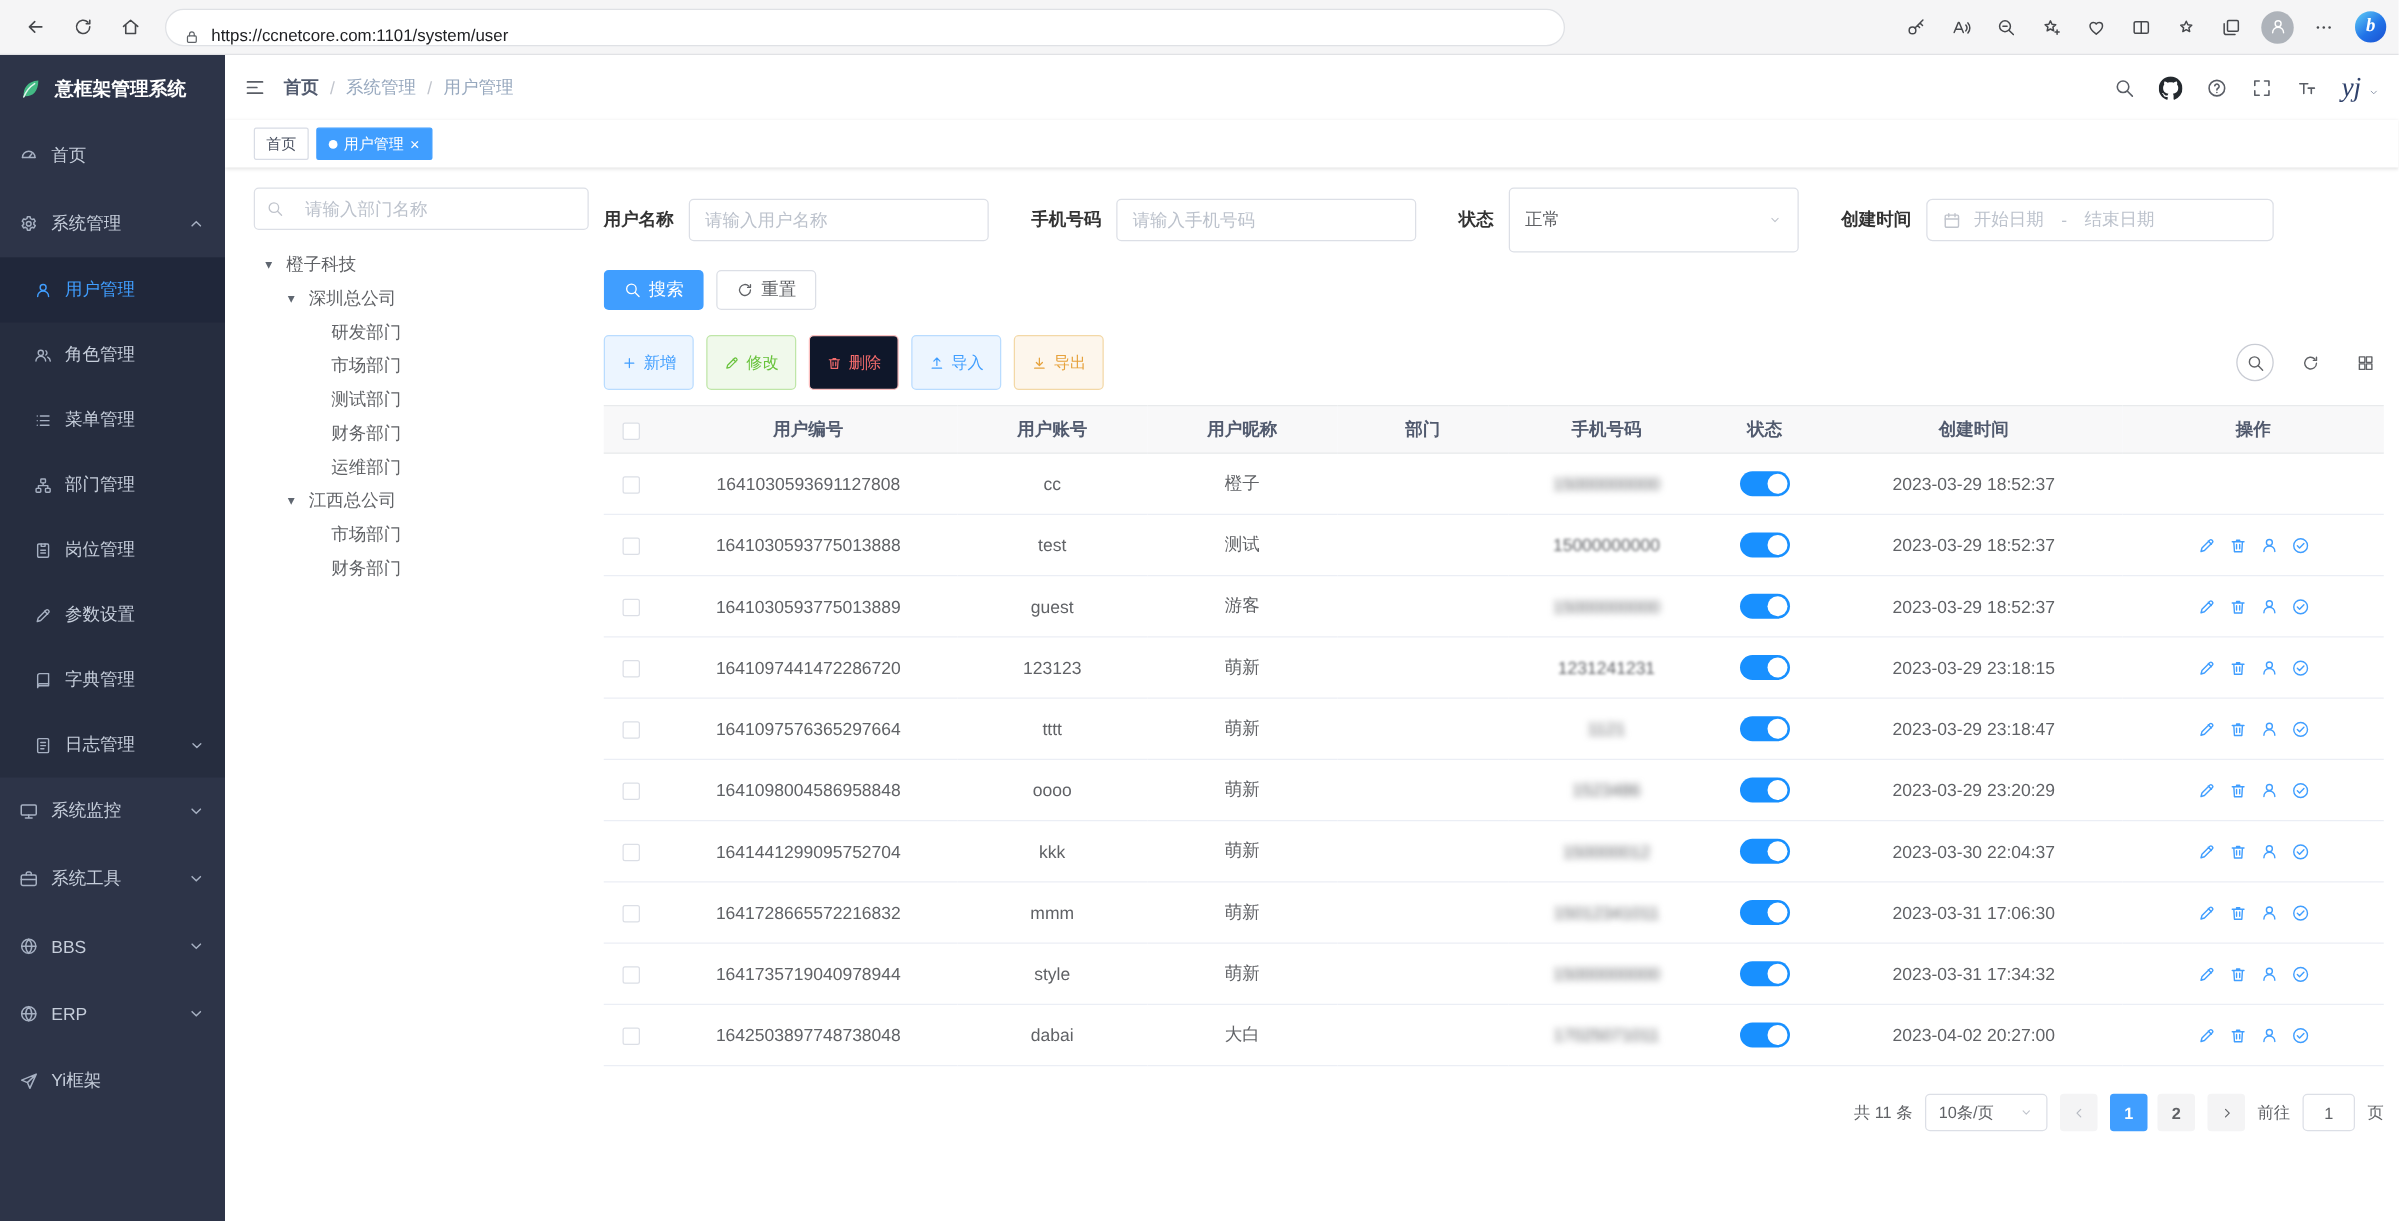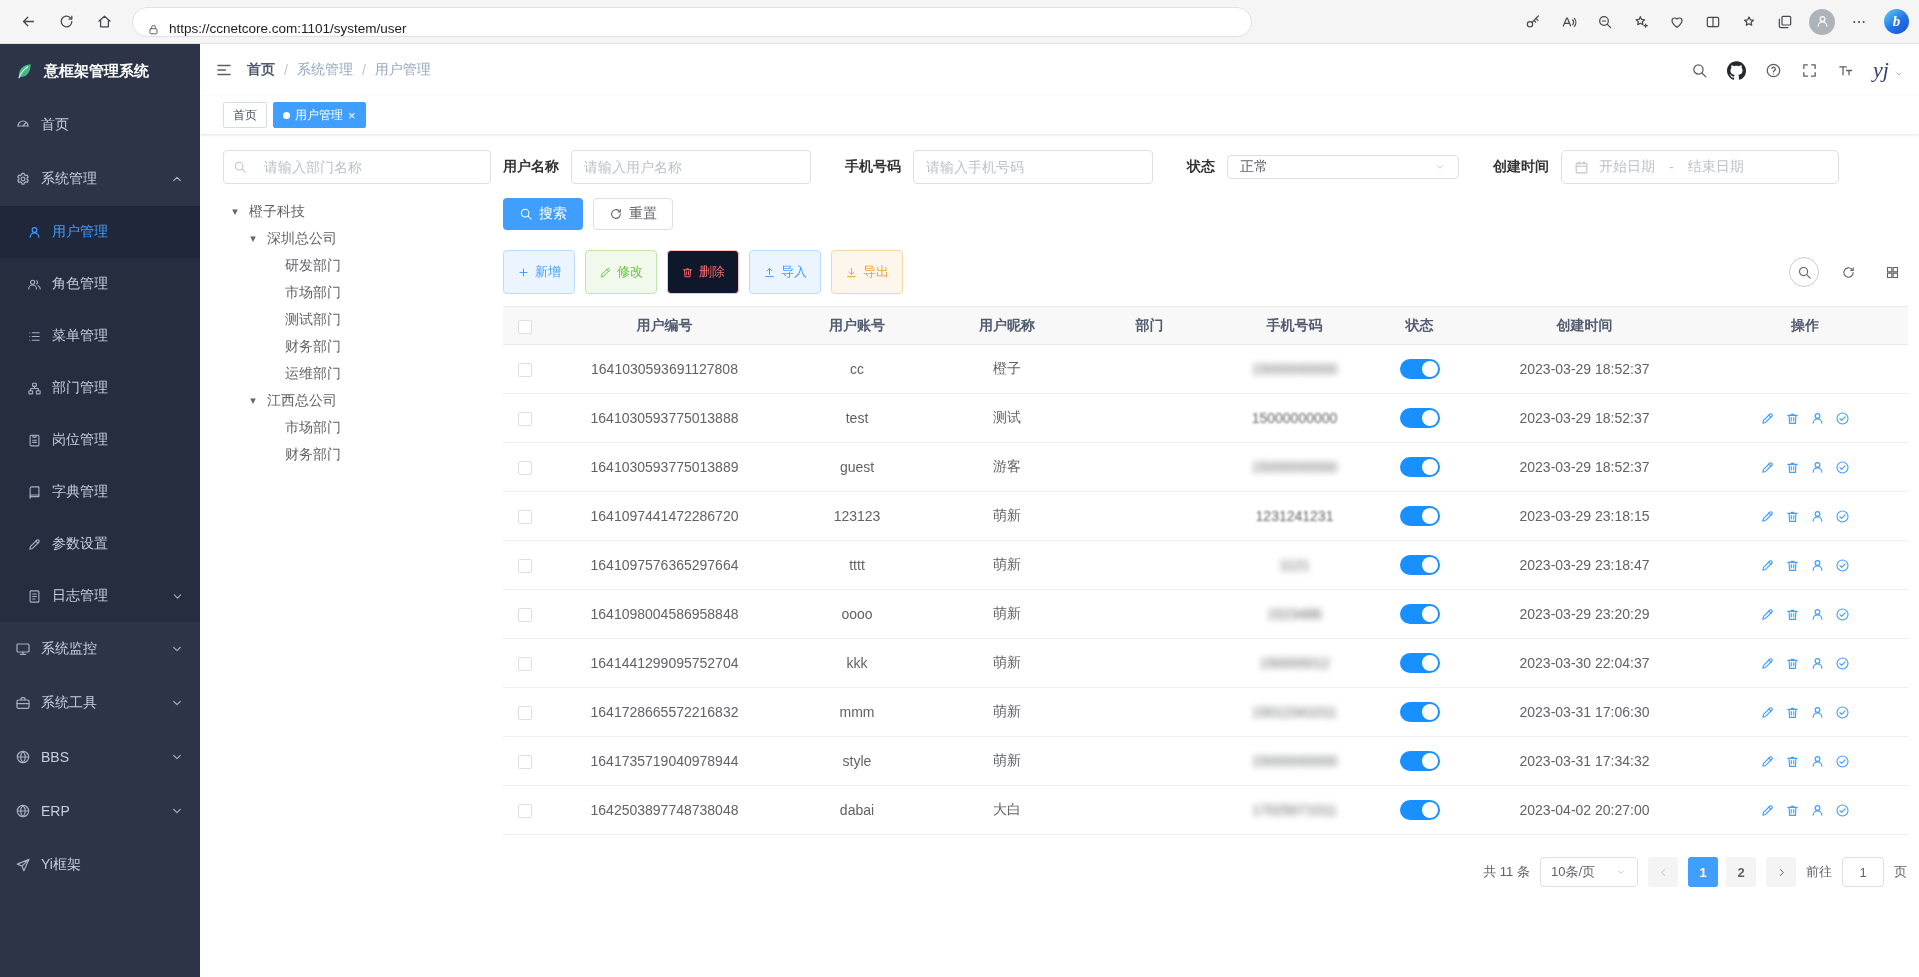--- a/index.html
+++ b/index.html
@@ -15,21 +15,21 @@
 .urlbar{flex:1;max-width:1120px;height:30px;background:#fff;border:1px solid #dfe1e5;border-radius:15px;display:flex;align-items:flex-end;gap:9px;padding:0 14px;margin:0 8px;cursor:text}
 .lk{color:#5f6368;font-size:13px}
 .url{font-size:13.5px;color:#202124;white-space:nowrap}
 .b-right{display:flex;align-items:center;gap:2px;margin-left:auto}
 .b-avatar{width:26px;height:26px;border-radius:50%;background:#aeb3ba;color:#fff;display:inline-flex;align-items:center;justify-content:center;font-size:15px;margin:0 5px;cursor:pointer}
 .bing{width:25px;height:25px;border-radius:50%;background:linear-gradient(140deg,#62d0f6,#2173e8 55%,#1a4fd0);display:inline-flex;align-items:center;justify-content:center;margin-left:6px;cursor:pointer}
 .bing i{color:#fff;font-family:"Liberation Serif",serif;font-weight:700;font-size:15px;font-style:italic}
 
 
 .app{display:flex;height:933px}
-.sidebar{width:200px;background:#2d3448;flex-shrink:0;overflow:hidden}
+.sidebar{width:180px;background:#2d3448;flex-shrink:0;overflow:hidden}
 .logo{height:54px;display:flex;align-items:center;gap:10px;padding:0 14px;color:#fff;font-weight:700;font-size:15px;white-space:nowrap}
 .logo [data-icon]{font-size:20px}
 .menu-item{height:54px;display:flex;align-items:center;gap:10px;padding:0 15px;font-size:14px;color:#c6cedb;cursor:pointer}
 .menu-item [data-icon]{font-size:16px;color:#a6b0c2}
 .submenu{background:#262d3f}
 .sub-item{height:52px;display:flex;align-items:center;gap:10px;padding:0 15px 0 27px;font-size:14px;color:#c6cedb;cursor:pointer}
 .sub-item [data-icon]{font-size:15px;color:#a6b0c2}
 .sub-item.active{color:#409eff;background:#20273a}
 .sub-item.active [data-icon]{color:#409eff}
 .arrow{margin-left:auto;font-size:11px;color:#8a94a6}
@@ -70,21 +70,21 @@
 .ds-ic{position:absolute;left:10px;top:10px;color:#c0c4cc;font-size:14px}
 
 .tree-node{height:27px;display:flex;align-items:center;gap:6px;color:#606266;font-size:14px;cursor:pointer;white-space:nowrap}
 .tcaret{width:16px;color:#5f6670;font-size:11px;display:inline-flex;justify-content:center}
 .tcaret.hidden{visibility:hidden}
 
 .filter-row{display:flex;align-items:center;gap:34px;margin-bottom:14px}
 .fitem{display:flex;align-items:center}
 .flabel{font-weight:700;color:#333;margin-right:12px;white-space:nowrap}
 .w240{width:240px}
-.select{width:232px;height:24px;border:1px solid #dcdfe6;border-radius:4px;display:inline-flex;align-items:center;justify-content:space-between;padding:0 12px;color:#606266;cursor:pointer;background:#fff}
+.select{width:232px;height:52px;border:1px solid #dcdfe6;border-radius:4px;display:inline-flex;align-items:center;justify-content:space-between;padding:0 12px;color:#606266;cursor:pointer;background:#fff}
 .sel-caret{color:#c0c4cc;font-size:12px}
 .daterange{width:278px;height:34px;border:1px solid #dcdfe6;border-radius:5px;display:inline-flex;align-items:center;gap:10px;padding:0 12px;color:#bcc2cc;font-size:14px;cursor:pointer;background:#fff}
 .dr-ic{color:#c0c4cc;font-size:15px}
 .ph.sep{margin:0 4px}
 
 .btn-row{display:flex;gap:10px;margin-bottom:20px}
 .btn{height:32px;padding:0 15px;border-radius:4px;font-size:14px;display:inline-flex;align-items:center;gap:6px;cursor:pointer;border:1px solid transparent;font-family:inherit}
 .btn.primary{background:#409eff;color:#fff}
 .btn.plainb{background:#fff;border-color:#dcdfe6;color:#606266}
 
@@ -290,35 +290,35 @@
           <div class="sub-item">
             <span class="" data-icon="badge">
               <svg viewBox="0 0 24 24">
                 <rect x="5" y="3.5" width="14" height="17" rx="1.5"></rect>
                 <path d="M9.5 3.5v3h5v-3M9 11.5h6M9 15h6"></path>
               </svg>
             </span>
             <span class="mlabel">岗位管理</span>
           </div>
           <div class="sub-item">
+            <span class="" data-icon="pencil">
+              <svg viewBox="0 0 24 24">
+                <path d="M13.8 6.2l4 4M4.5 19.5l1.2-4.4L16 4.8a1.6 1.6 0 0 1 2.3 0l.9.9a1.6 1.6 0 0 1 0 2.3L8.9 18.3z"></path>
+              </svg>
+            </span>
+            <span class="mlabel">参数设置</span>
+          </div>
+          <div class="sub-item">
             <span class="" data-icon="book">
               <svg viewBox="0 0 24 24">
                 <path d="M5 5.5A2.5 2.5 0 0 1 7.5 3H19v15.5H7.5A2.5 2.5 0 0 0 5 21z"></path>
                 <path d="M5 18.5A2.5 2.5 0 0 1 7.5 16H19"></path>
               </svg>
             </span>
             <span class="mlabel">字典管理</span>
-          </div>
-          <div class="sub-item">
-            <span class="" data-icon="pencil">
-              <svg viewBox="0 0 24 24">
-                <path d="M13.8 6.2l4 4M4.5 19.5l1.2-4.4L16 4.8a1.6 1.6 0 0 1 2.3 0l.9.9a1.6 1.6 0 0 1 0 2.3L8.9 18.3z"></path>
-              </svg>
-            </span>
-            <span class="mlabel">参数设置</span>
           </div>
           <div class="sub-item">
             <span class="" data-icon="doc">
               <svg viewBox="0 0 24 24">
                 <rect x="5" y="3" width="14" height="18" rx="1.5"></rect>
                 <path d="M9 8h6M9 12h6M9 16h4"></path>
               </svg>
             </span>
             <span class="mlabel">日志管理</span>
             <span class="arrow" data-icon="caretdown">

